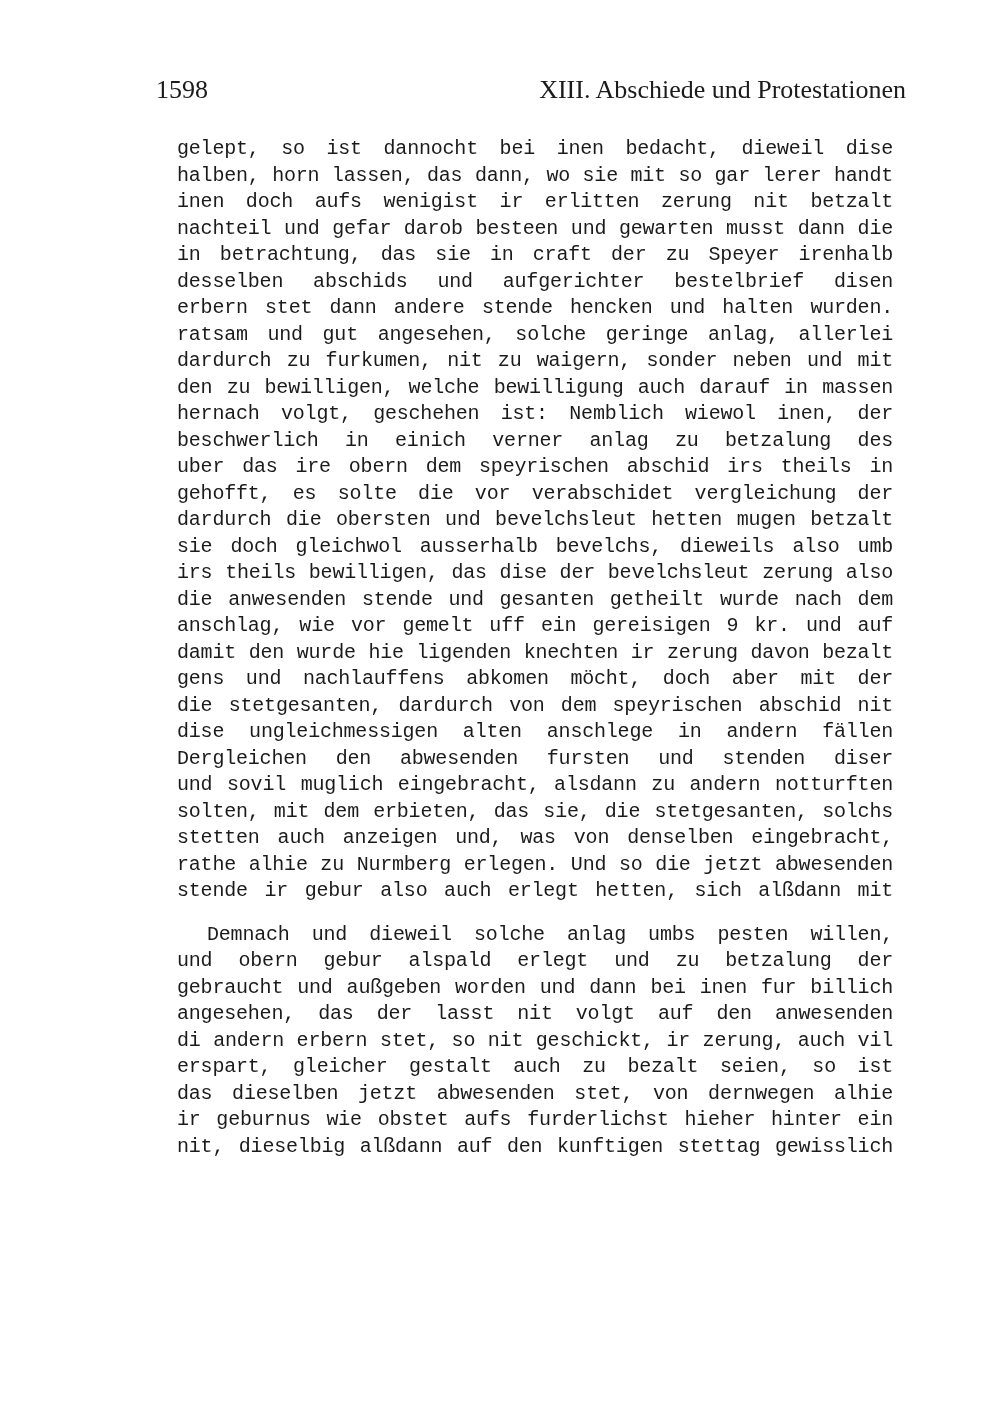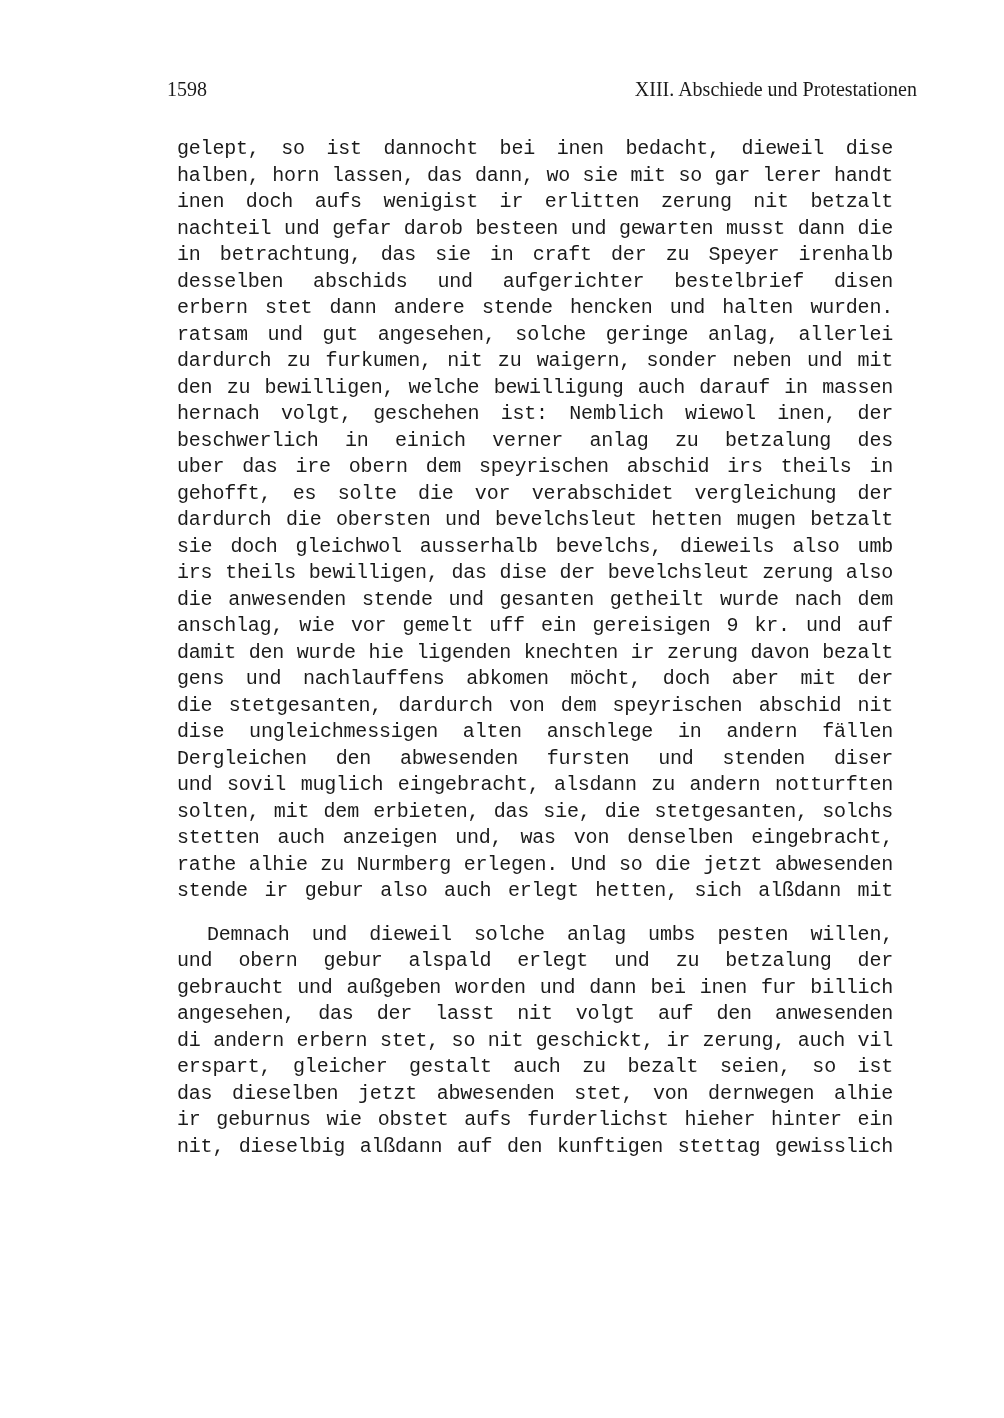--- a/index.html
+++ b/index.html
@@ -12,24 +12,24 @@
     width: 1004px;
     height: 1418px;
     background: #ffffff;
     color: #1b1b1b;
     font-family: "Liberation Serif", "DejaVu Serif", serif;
     overflow: hidden;
   }
   .running-head {
     position: absolute;
     top: 76px;
-    left: 167px;
+    left: 156px;
     width: 750px;
     height: 27px;
-    font-size: 20px;
+    font-size: 26px;
     line-height: 27px;
   }
   .page-number {
     position: absolute;
     left: 0;
     top: 0;
   }
   .head-title {
     display: block;
     text-align: right;

